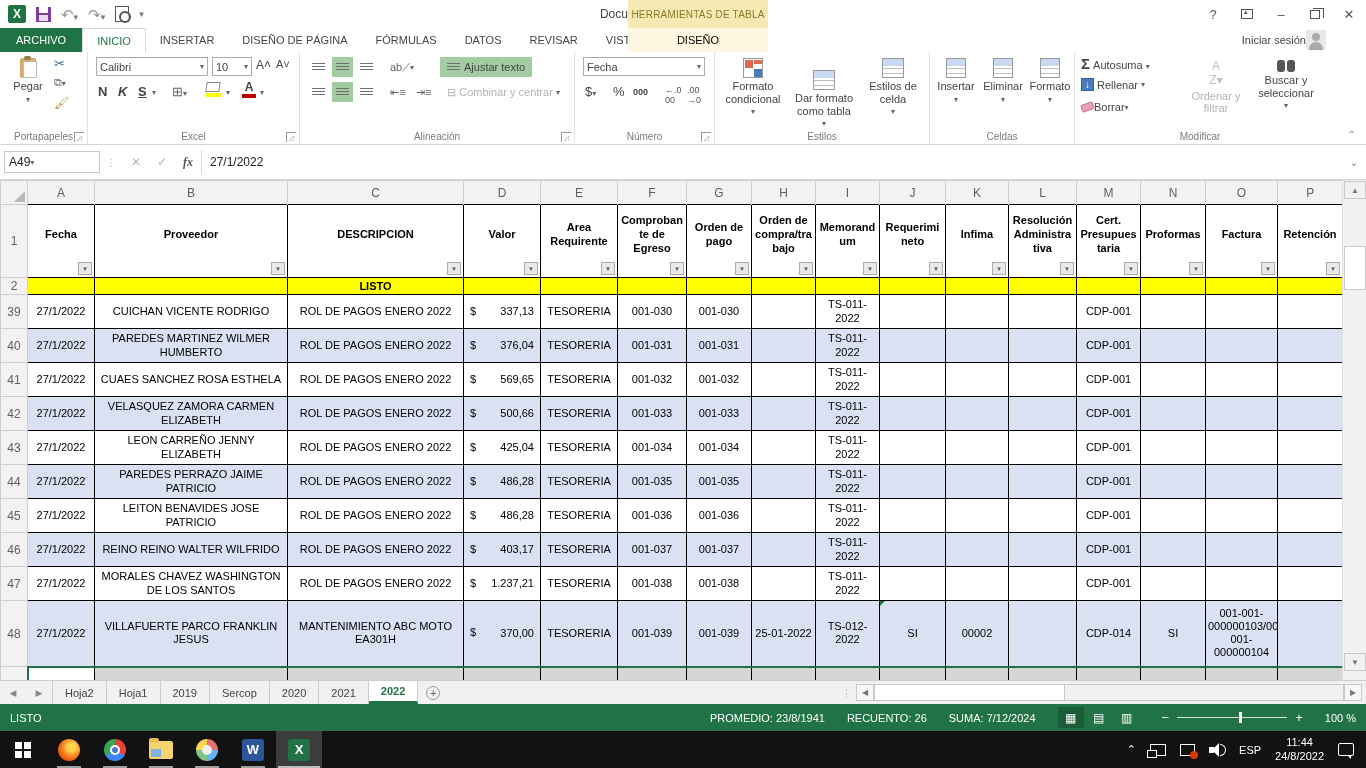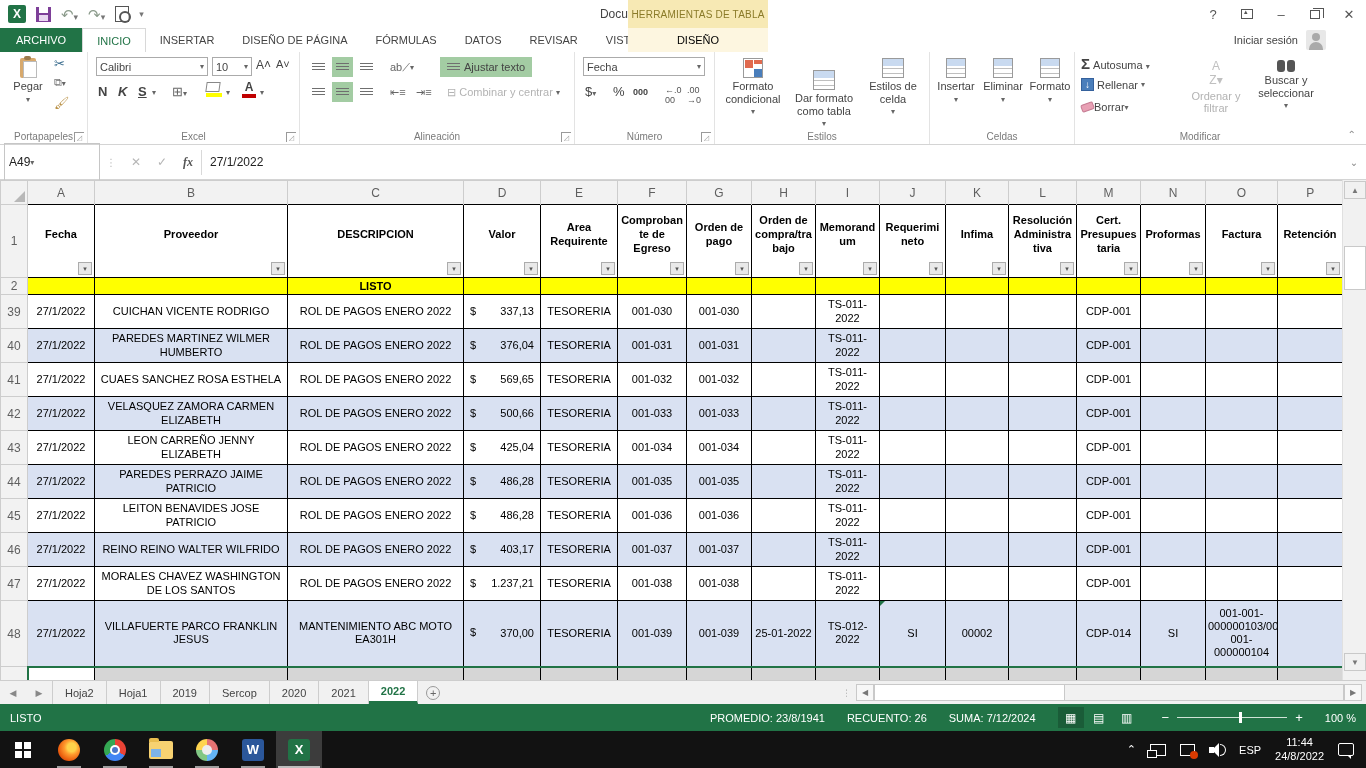--- a/index.html
+++ b/index.html
@@ -26,21 +26,21 @@
   .restore-ic:before{content:"";position:absolute;top:-3px;left:2px;width:10px;height:9px;border:1px solid #555;border-bottom:none;border-left:none}
   .ribopt-ic{width:12px;height:10px;border:1px solid #555;position:relative}
   .ribopt-ic:before{content:"▴";position:absolute;top:-2px;left:2px;font-size:7px;color:#555}
 
   
   #tabrow{position:absolute;top:28px;left:0;width:1366px;height:24px;background:#fff;display:flex;align-items:stretch;font-size:11px}
   .rtab{padding:0 14px;display:flex;align-items:center;color:#444;white-space:nowrap}
   .rtab.file{background:#217346;color:#fff;padding:0 16px}
   .rtab.active{color:#217346;border:1px solid #d8d8d8;border-bottom:none;background:#fff}
   #ctx-tab-bg{position:absolute;left:628px;top:0;width:140px;height:24px;background:#FDF6E0;display:flex;align-items:center;justify-content:center}
-  #signin{position:absolute;right:40px;top:0;height:24px;display:flex;align-items:center;font-size:11px;color:#444;gap:8px}
+  #signin{position:absolute;right:40px;top:0;height:24px;display:flex;align-items:center;font-size:11px;color:#444;}
   .avatar{width:20px;height:20px;background:#e8e8e8;border-radius:2px;position:relative;overflow:hidden}
   .avatar:before{content:"";position:absolute;top:3px;left:6px;width:8px;height:8px;border-radius:50%;background:#aaa}
   .avatar:after{content:"";position:absolute;top:12px;left:3px;width:14px;height:9px;border-radius:7px 7px 0 0;background:#aaa}
 
   
   #ribbon{position:absolute;top:52px;left:0;width:1366px;height:93px;background:#fff;border-bottom:1px solid #d4d4d4;font-size:11px;color:#444}
   .rgroup{position:absolute;top:0;height:92px;border-right:1px solid #e3e3e3}
   .glabel{position:absolute;bottom:2px;left:0;right:0;text-align:center;font-size:10px;color:#7a7a7a}
   .launcher{position:absolute;bottom:2px;right:3px;width:10px;height:10px;border-left:1px solid #9a9a9a;border-top:1px solid #9a9a9a;font-size:7px;color:#9a9a9a;line-height:10px;text-align:center}
   .bigbtn{display:flex;flex-direction:column;align-items:center;justify-content:flex-start;padding-top:4px;gap:2px;text-align:center;line-height:1.15}
@@ -63,21 +63,21 @@
      linear-gradient(#e06a4f 0 0) 10px 1px/8px 4px no-repeat,#fff}
   .sum-ic{font-size:15px;font-weight:bold;color:#444}
   .fill-ic{width:13px;height:13px;background:#4a7ebb;color:#fff;font-size:10px;display:flex;align-items:center;justify-content:center;border:1px solid #35619c}
   .eraser-ic{width:13px;height:8px;background:#e8a0b4;border:1px solid #c57a92;transform:rotate(-20deg);border-radius:2px}
   .binoc{position:relative;width:18px;height:12px}
   .binoc:before,.binoc:after{content:"";position:absolute;top:0;width:8px;height:12px;background:#555;border-radius:3px}
   .binoc:before{left:0}.binoc:after{right:0}
 
   
   #formulabar{position:absolute;top:145px;left:0;width:1366px;height:35px;background:#fff;border-bottom:1px solid #d4d4d4;display:flex;align-items:center;font-size:12px}
-  #namebox{width:96px;height:38px;border:1px solid #c6c6c6;margin-left:4px;display:flex;align-items:center;padding:0 4px;color:#222}
+  #namebox{width:96px;height:22px;border:1px solid #c6c6c6;margin-left:4px;display:flex;align-items:center;padding:0 4px;color:#222}
   .fb-sep{color:#bbb;margin:0 6px;font-size:10px;letter-spacing:1px}
   .fb-btn{width:26px;text-align:center;color:#b6b6b6;font-size:12px}
   .fx{font-style:italic;font-family:"Liberation Serif",serif;color:#555;font-weight:bold}
   #fb-input{flex:1;height:25px;border-left:1px solid #d9d9d9;display:flex;align-items:center;padding-left:8px;color:#222}
   #fb-chevron{width:24px;text-align:center;color:#888;font-size:10px}
 
   
   #gridwrap{position:absolute;top:180px;left:0;width:1342px;height:500px;overflow:hidden;background:#fff}
   table{border-collapse:collapse;table-layout:fixed;width:1342px}
   th,td{overflow:hidden;font-weight:normal}

